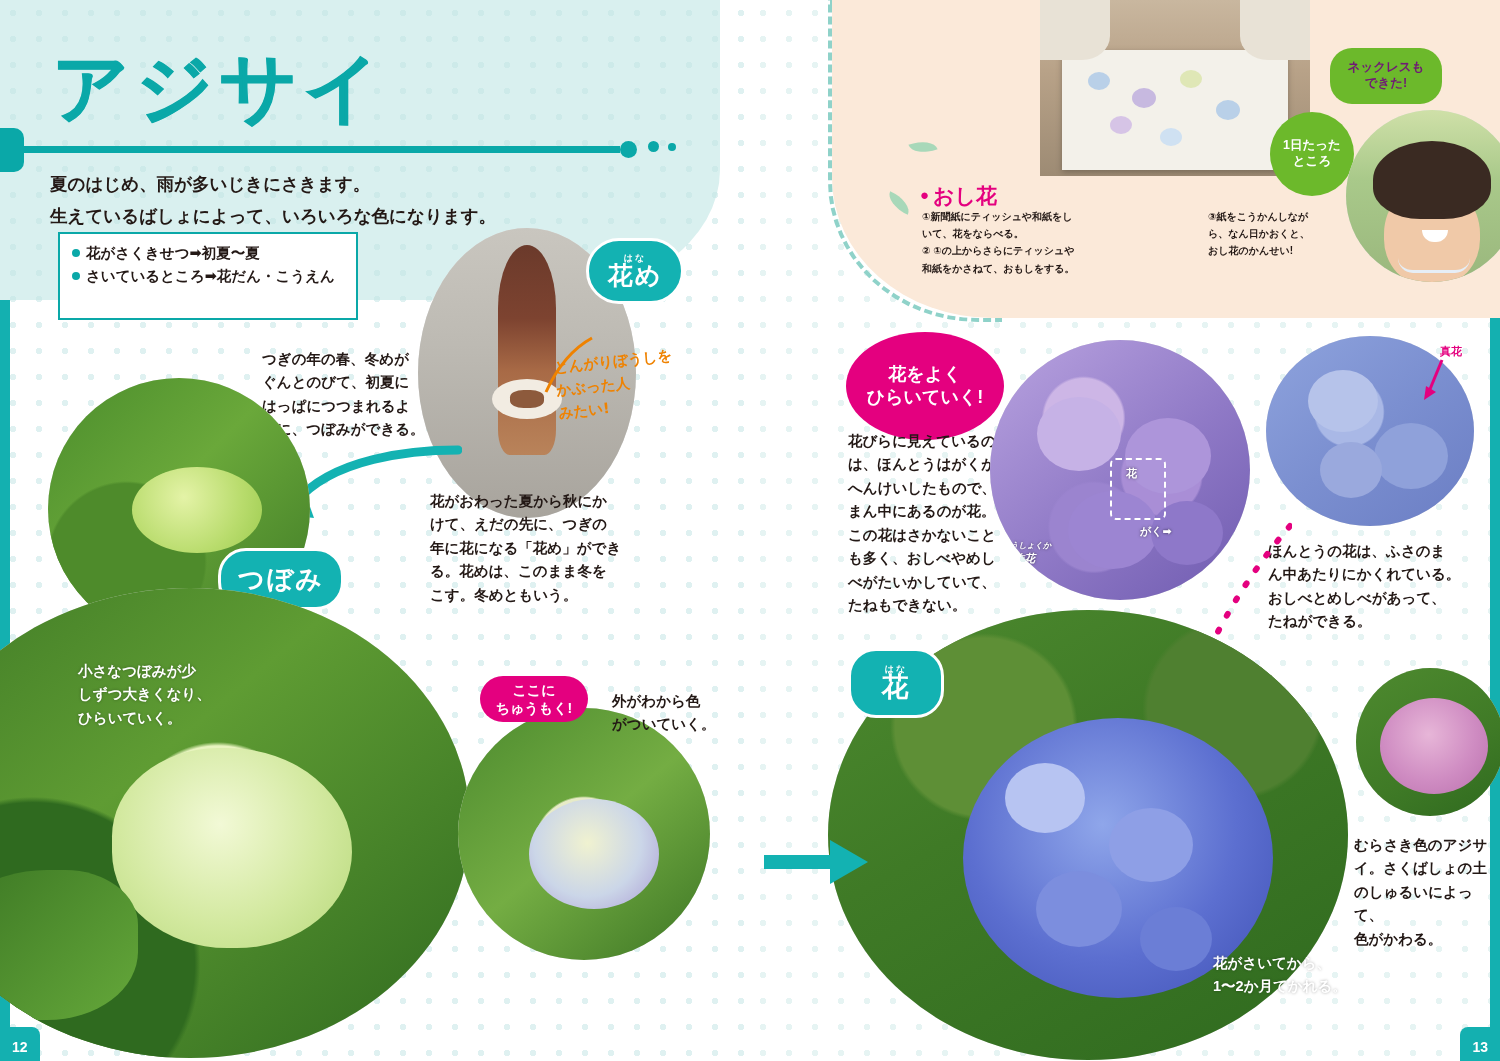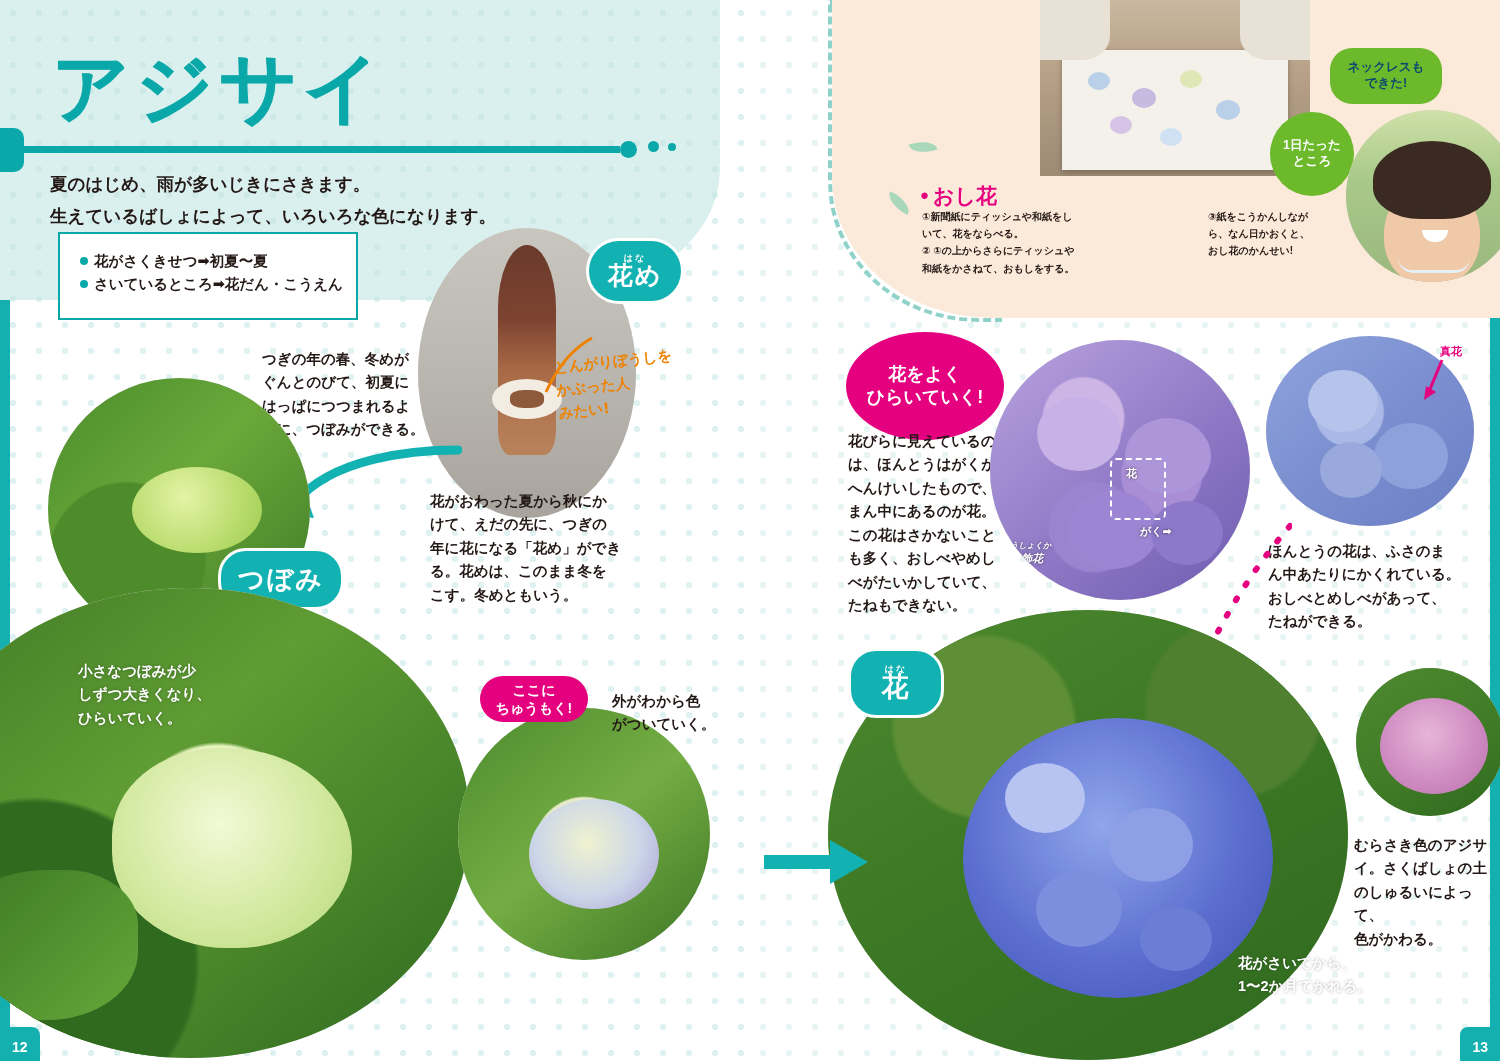--- a/index.html
+++ b/index.html
@@ -58,21 +58,21 @@
     position:absolute;left:50px;top:168px;width:560px;
     font-size:17.5px;line-height:1.85;color:#231815;font-weight:bold;
   }
   .lead div{white-space:nowrap;}
 
   
   .factbox{
     position:absolute;left:58px;top:232px;width:296px;height:84px;
     background:#ffffff;border:2px solid #0aa8a8;
   }
-  .factbox ul{margin:8px;padding:8px 0 0 12px;list-style:none;}
+  .factbox ul{margin:0;padding:8px 0 0 12px;list-style:none;}
   .factbox li{
     font-size:14.5px;line-height:1.62;font-weight:bold;color:#231815;
     position:relative;padding-left:14px;white-space:nowrap;
   }
   .factbox li:before{
     content:"";position:absolute;left:0;top:7px;width:8px;height:8px;border-radius:50%;background:#0aa8a8;
   }
 
   
   .circ{position:absolute;border-radius:50%;overflow:hidden;background:#ddd;}
@@ -126,31 +126,31 @@
 
   .oshibana-title{
     position:absolute;font-size:21px;font-weight:bold;color:#e4007f;
   }
   .oshibana-title:before{
     content:"●";color:#e4007f;font-size:15px;margin-right:4px;position:relative;top:-3px;
   }
   .ob-col{position:absolute;font-size:10px;line-height:1.72;font-weight:bold;color:#231815;}
 
   .green-tag{
-    position:absolute;background:#6cb92b;color:#0c4a6e;font-weight:bold;border-radius:22px;
+    position:absolute;background:#6cb92b;color:#701a75;font-weight:bold;border-radius:22px;
     display:flex;align-items:center;justify-content:center;text-align:center;line-height:1.25;font-size:12.5px;
   }
   .green-circ{
     position:absolute;background:#6cb92b;color:#fff;font-weight:bold;border-radius:50%;
     display:flex;align-items:center;justify-content:center;text-align:center;line-height:1.25;font-size:12.5px;
   }
 
   
   .chip{
-    position:absolute;font-size:11px;font-weight:bold;color:#fff;text-shadow:0 0 3px rgba(0,0,0,.6);text-align:center;
+    position:absolute;font-size:11px;font-weight:bold;color:#fff;text-shadow:0 0 3px rgba(0,0,0,.6);
   }
 
   .handwrite{
     font-family:"DejaVu Sans",sans-serif;
   }
 </style>
 </head>
 <body>
 
 <div class="page">
@@ -403,21 +403,21 @@
         <div style="position:absolute;left:16%;top:20%;width:108px;height:96px;border-radius:50%;
              background:radial-gradient(circle at 45% 38%, #e7b6d8, #cf8cc2 55%, #b970ad 100%);"></div>
       </div>
     </div>
 
     <div class="callout" style="left:604px;top:834px;width:140px;white-space:pre-line;">むらさき色のアジサ
 イ。さくばしょの土
 のしゅるいによって、
 色がかわる。</div>
 
-    <div class="callout white" style="left:488px;top:952px;width:210px;white-space:pre-line;">花がさいてから、
+    <div class="callout white" style="left:463px;top:952px;width:210px;white-space:pre-line;">花がさいてから、
 1〜2か月てかれる。</div>
 
     <svg class="arrow-teal" style="left:14px;top:832px;width:110px;height:60px;" viewBox="0 0 110 60">
       <path d="M0 30 L72 30" stroke="#13b2b2" stroke-width="14" fill="none"></path>
       <path d="M66 8 L104 30 L66 52 Z" fill="#13b2b2"></path>
     </svg>
 
     <div class="pagetab r"></div>
     <div class="pageno r">13</div>
   </div>

